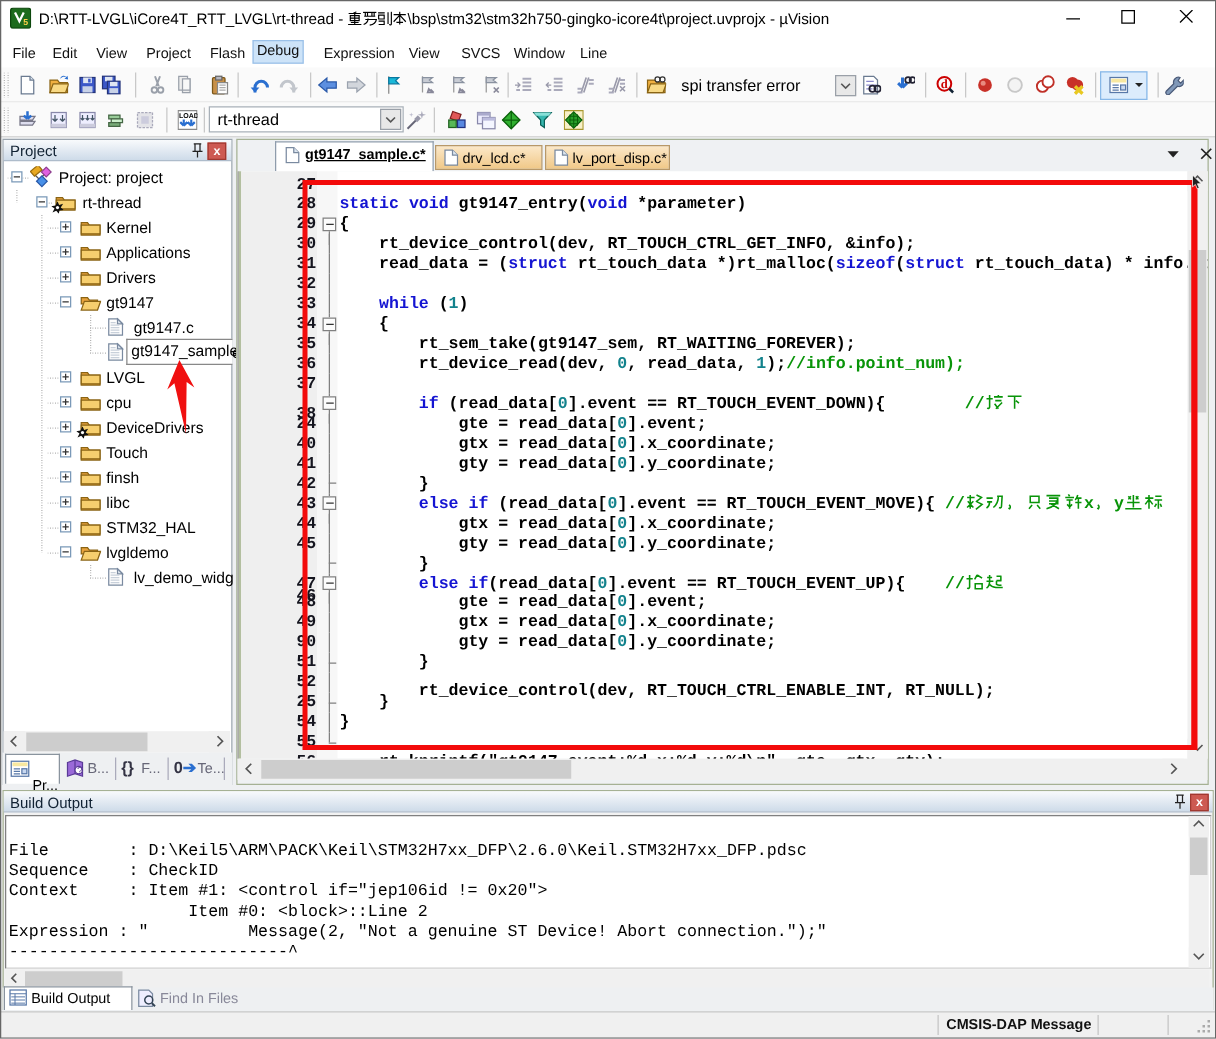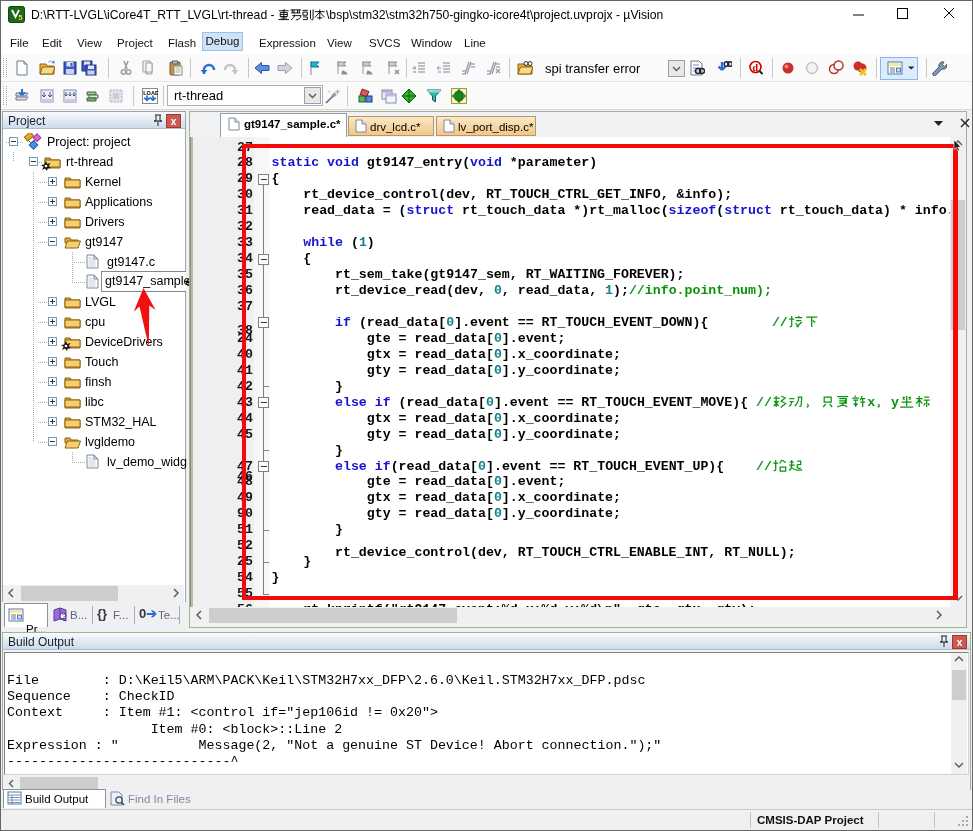--- a/index.html
+++ b/index.html
@@ -512,21 +512,21 @@
 <div class="abs" style="left:189px;top:111px;width:778px;height:517px;background:#eff1f3;border:1px solid #a5b194"></div>
 
 <div class="abs" style="left:221px;top:116px;width:125px;height:20px;background:linear-gradient(#fce8c8,#f0c888);border:1px solid #b89868"></div>
 <div class="abs" style="left:348px;top:116px;width:86px;height:20px;background:linear-gradient(#fce8c8,#f0c888);border:1px solid #b89868"></div>
 <div class="abs" style="left:436px;top:116px;width:100px;height:20px;background:linear-gradient(#fce8c8,#f0c888);border:1px solid #b89868"></div>
 <div class="abs" style="left:220px;top:113px;width:127px;height:24px;background:#fff;border:1px solid #8e9cac;border-bottom:0"></div>
 <svg class="abs" style="left:228px;top:117px" width="12" height="14">
     <path d="M1 1 h6 l4 4 v8 H1 z" fill="#fff" stroke="#7a8aa0"></path>
     <path d="M7 1 v4 h4" fill="#dde6f0" stroke="#7a8aa0"></path>
   </svg>
-<div class="abs" style="left:244px;top:118px;font:bold 11.5px 'Liberation Sans';color:#000;">gt9147_sample.c*</div>
+<div class="abs" style="left:244px;top:118px;font:bold 11.5px 'Liberation Sans';color:#000;text-decoration:underline">gt9147_sample.c*</div>
 <svg class="abs" style="left:355px;top:119px" width="12" height="14">
     <path d="M1 1 h6 l4 4 v8 H1 z" fill="#fff" stroke="#7a8aa0"></path>
     <path d="M7 1 v4 h4" fill="#dde6f0" stroke="#7a8aa0"></path>
   </svg>
 <div class="abs" style="left:370px;top:121px;font:11.5px 'Liberation Sans';color:#000">drv_lcd.c*</div>
 <svg class="abs" style="left:443px;top:119px" width="12" height="14">
     <path d="M1 1 h6 l4 4 v8 H1 z" fill="#fff" stroke="#7a8aa0"></path>
     <path d="M7 1 v4 h4" fill="#dde6f0" stroke="#7a8aa0"></path>
   </svg>
 <div class="abs" style="left:458px;top:121px;font:11.5px 'Liberation Sans';color:#000">lv_port_disp.c*</div>
@@ -733,21 +733,21 @@
   </svg>
 <div class="abs" style="left:25px;top:793px;font:11.5px 'Liberation Sans';color:#000">Build Output</div>
 <svg class="abs" style="left:110px;top:791px" width="15" height="15">
     <path d="M1 1 h8 l3 3 v10 H1 z" fill="#eef" stroke="#7a8aa0"></path>
     <circle cx="9" cy="9" r="3.2" fill="none" stroke="#345" stroke-width="1.2"></circle>
     <path d="M11.5 11.5 l2.5 2.5" stroke="#345" stroke-width="1.6"></path>
   </svg>
 <div class="abs" style="left:128px;top:793px;font:11.5px 'Liberation Sans';color:#889">Find In Files</div>
 
 <div class="abs" style="left:0;top:809px;width:973px;height:22px;background:#f0f0f0;border-top:1px solid #c8c8c8"></div>
-<div class="abs" style="left:757px;top:814px;font:bold 11.5px 'Liberation Sans';color:#111">CMSIS-DAP Project</div>
+<div class="abs" style="left:757px;top:814px;font:bold 11.5px 'Liberation Sans';color:#111">CMSIS-DAP Message</div>
 <div class="abs" style="left:750px;top:812px;width:1px;height:16px;background:#c4c4c4"></div>
 <div class="abs" style="left:878px;top:812px;width:1px;height:16px;background:#c4c4c4"></div>
 <div class="abs" style="left:934px;top:812px;width:1px;height:16px;background:#c4c4c4"></div>
 <svg class="abs" style="left:956px;top:815px" width="14" height="14">
     <g fill="#aaa">
       <rect x="10" y="1" width="2" height="2"></rect>
       <rect x="6" y="5" width="2" height="2"></rect>
       <rect x="10" y="5" width="2" height="2"></rect>
       <rect x="2" y="9" width="2" height="2"></rect>
       <rect x="6" y="9" width="2" height="2"></rect>

